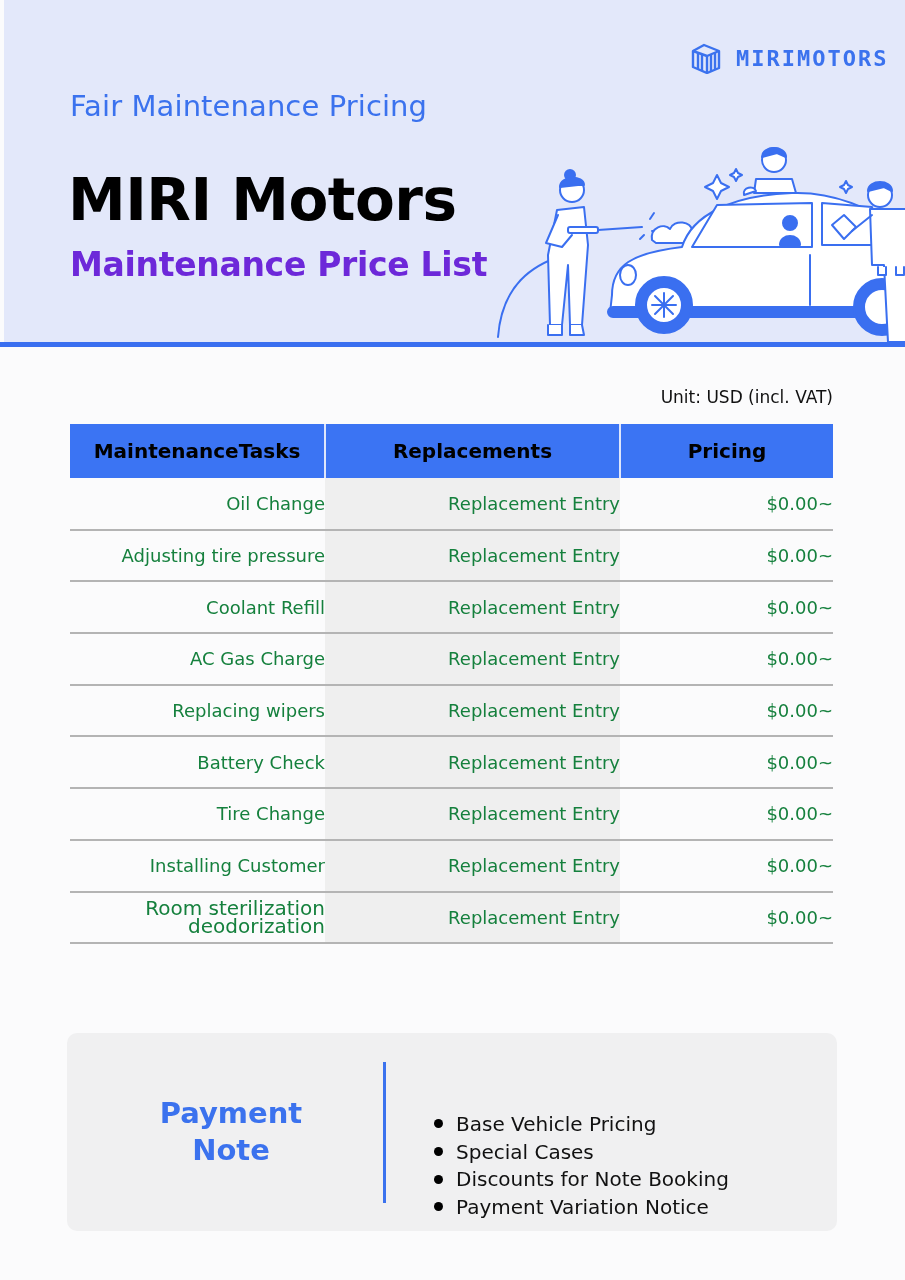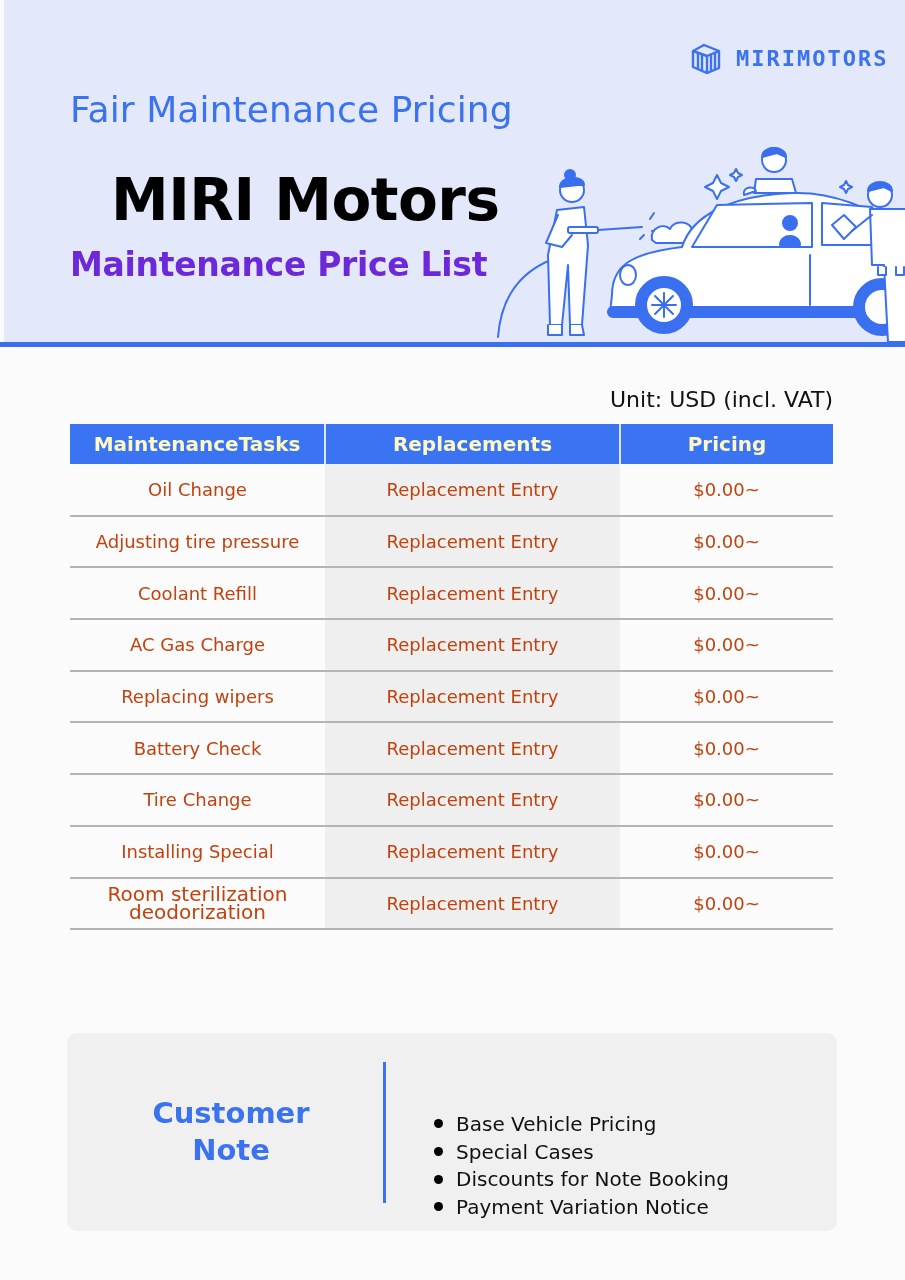--- a/index.html
+++ b/index.html
@@ -8,58 +8,58 @@
 
     .hero {
       position: absolute; left: 4px; top: 0; width: 905px; height: 342px;
       background: #e3e8fa;
     }
     .hero-bar {
       position: absolute; left: 0; top: 342px; width: 905px; height: 5px; background: #3a6ff0;
     }
     .eyebrow {
       position: absolute; left: 66px; top: 89px;
-      font-size: 36px; color: #3b72ee; letter-spacing: 0.1px;
+      font-size: 29px; color: #3b72ee; letter-spacing: 0.1px;
       font-family: "DejaVu Sans", sans-serif; font-weight: normal;
     }
     .title {
       position: absolute; left: 64px; top: 166px;
       font-size: 58px; font-weight: bold; color: #000;
-      font-family: "DejaVu Sans", sans-serif; letter-spacing: -0.5px; margin-left: 43px;
+      font-family: "DejaVu Sans", sans-serif; letter-spacing: -0.5px;
     }
     .subtitle {
       position: absolute; left: 66px; top: 245px;
       font-size: 33px; font-weight: bold; color: #6d28d9;
       font-family: "DejaVu Sans", sans-serif; letter-spacing: -0.3px;
     }
     .brand {
       position: absolute; left: 686px; top: 42px; display: flex; align-items: center; gap: 14px;
     }
     .brand-text {
       font-family: "DejaVu Sans Mono", monospace; font-weight: bold;
       font-size: 22px; color: #3b72ee; letter-spacing: 2px;
     }
     .illustration { position: absolute; left: 488px; top: 135px; }
 
     .unit {
       position: absolute; right: 72px; top: 387px;
-      font-size: 22px; color: #111; font-family: "DejaVu Sans", sans-serif;
+      font-size: 17px; color: #111; font-family: "DejaVu Sans", sans-serif;
     }
 
     table.price {
       position: absolute; left: 70px; top: 424px; width: 763px;
       border-collapse: collapse; font-family: "DejaVu Sans", sans-serif;
     }
     table.price th {
-      background: #3b74f3; color: #fef9c3; font-size: 20px; font-weight: bold;
-      height: 40px; text-align: center; border-left: 2px solid #dfe6fb; margin-top: 11px;
+      background: #3b74f3; color: #000000; font-size: 20px; font-weight: bold;
+      height: 54px; text-align: center; border-left: 2px solid #dfe6fb; margin-top: 11px;
     }
     table.price th:first-child { border-left: none; }
     table.price td {
-      height: 51.7px; text-align: center; font-size: 18px; color: #c2410c;
+      height: 51.7px; text-align: right; font-size: 18px; color: #15803d;
       border-bottom: 2px solid #b4b4b4; background: #fbfbfc;
     }
     table.price td.col2 { background: #efefef; }
     table.price td.small { font-size: 20px; line-height: 18px; }
     .c1 { width: 255px; } .c2 { width: 295px; } .c3 { width: 213px; }
 
     .note {
       position: absolute; left: 67px; top: 1033px; width: 770px; height: 198px;
       background: #f0f0f1; border-radius: 10px;
     }
@@ -196,38 +196,38 @@
       <td>Battery Check</td>
       <td class="col2">Replacement Entry</td>
       <td>$0.00~</td>
     </tr>
     <tr>
       <td>Tire Change</td>
       <td class="col2">Replacement Entry</td>
       <td>$0.00~</td>
     </tr>
     <tr>
-      <td>Installing Special</td>
+      <td>Installing Customer</td>
       <td class="col2">Replacement Entry</td>
       <td>$0.00~</td>
     </tr>
     <tr>
       <td class="small">
         <div>Room sterilization</div>
         <div>deodorization</div>
       </td>
       <td class="col2">Replacement Entry</td>
       <td>$0.00~</td>
     </tr>
   </tbody>
 </table>
 
 <div class="note">
   <div class="note-title">
-    <div>Customer</div>
+    <div>Payment</div>
     <div>Note</div>
   </div>
   <div class="note-divider"></div>
   <ul class="note-list">
     <li>
         <span class="dot"></span>
         <span>Base Vehicle Pricing</span>
       </li>
     <li>
         <span class="dot"></span>

